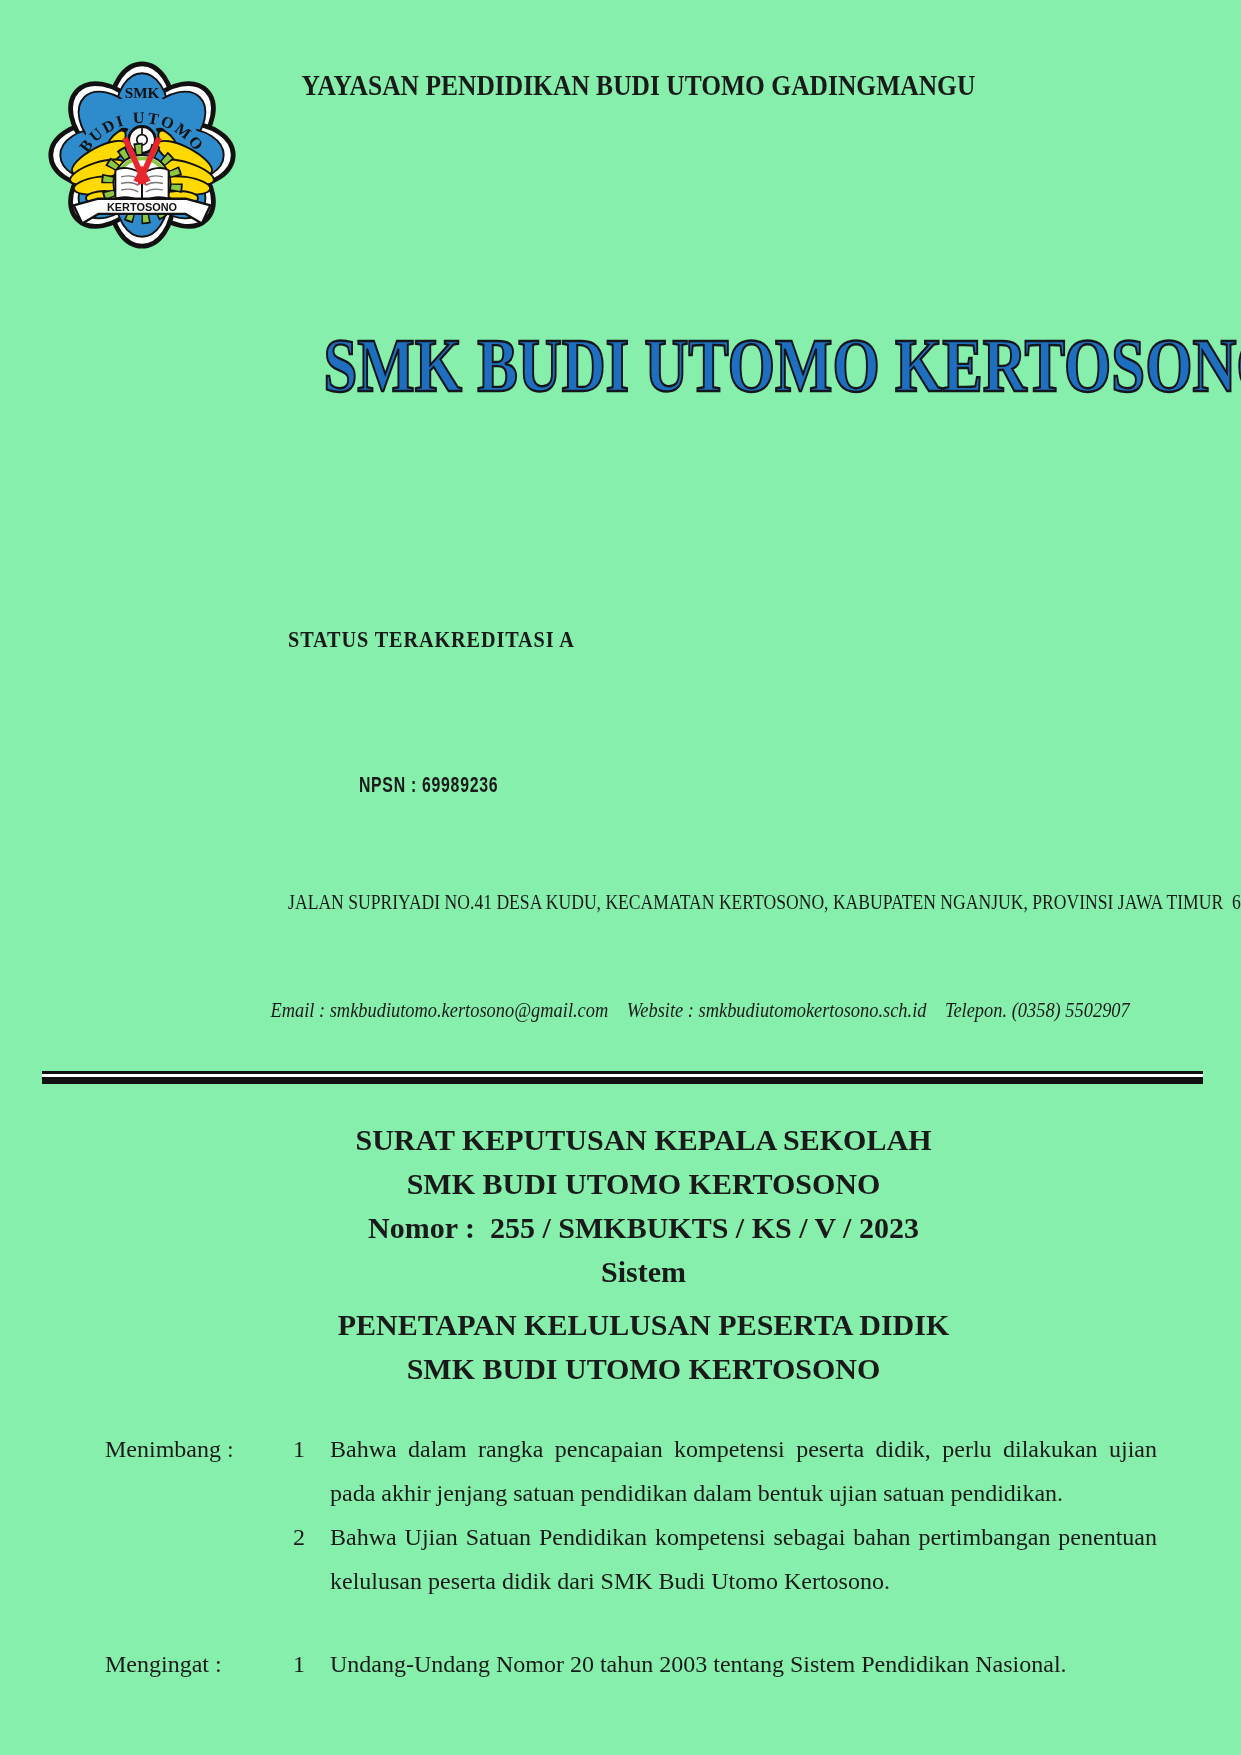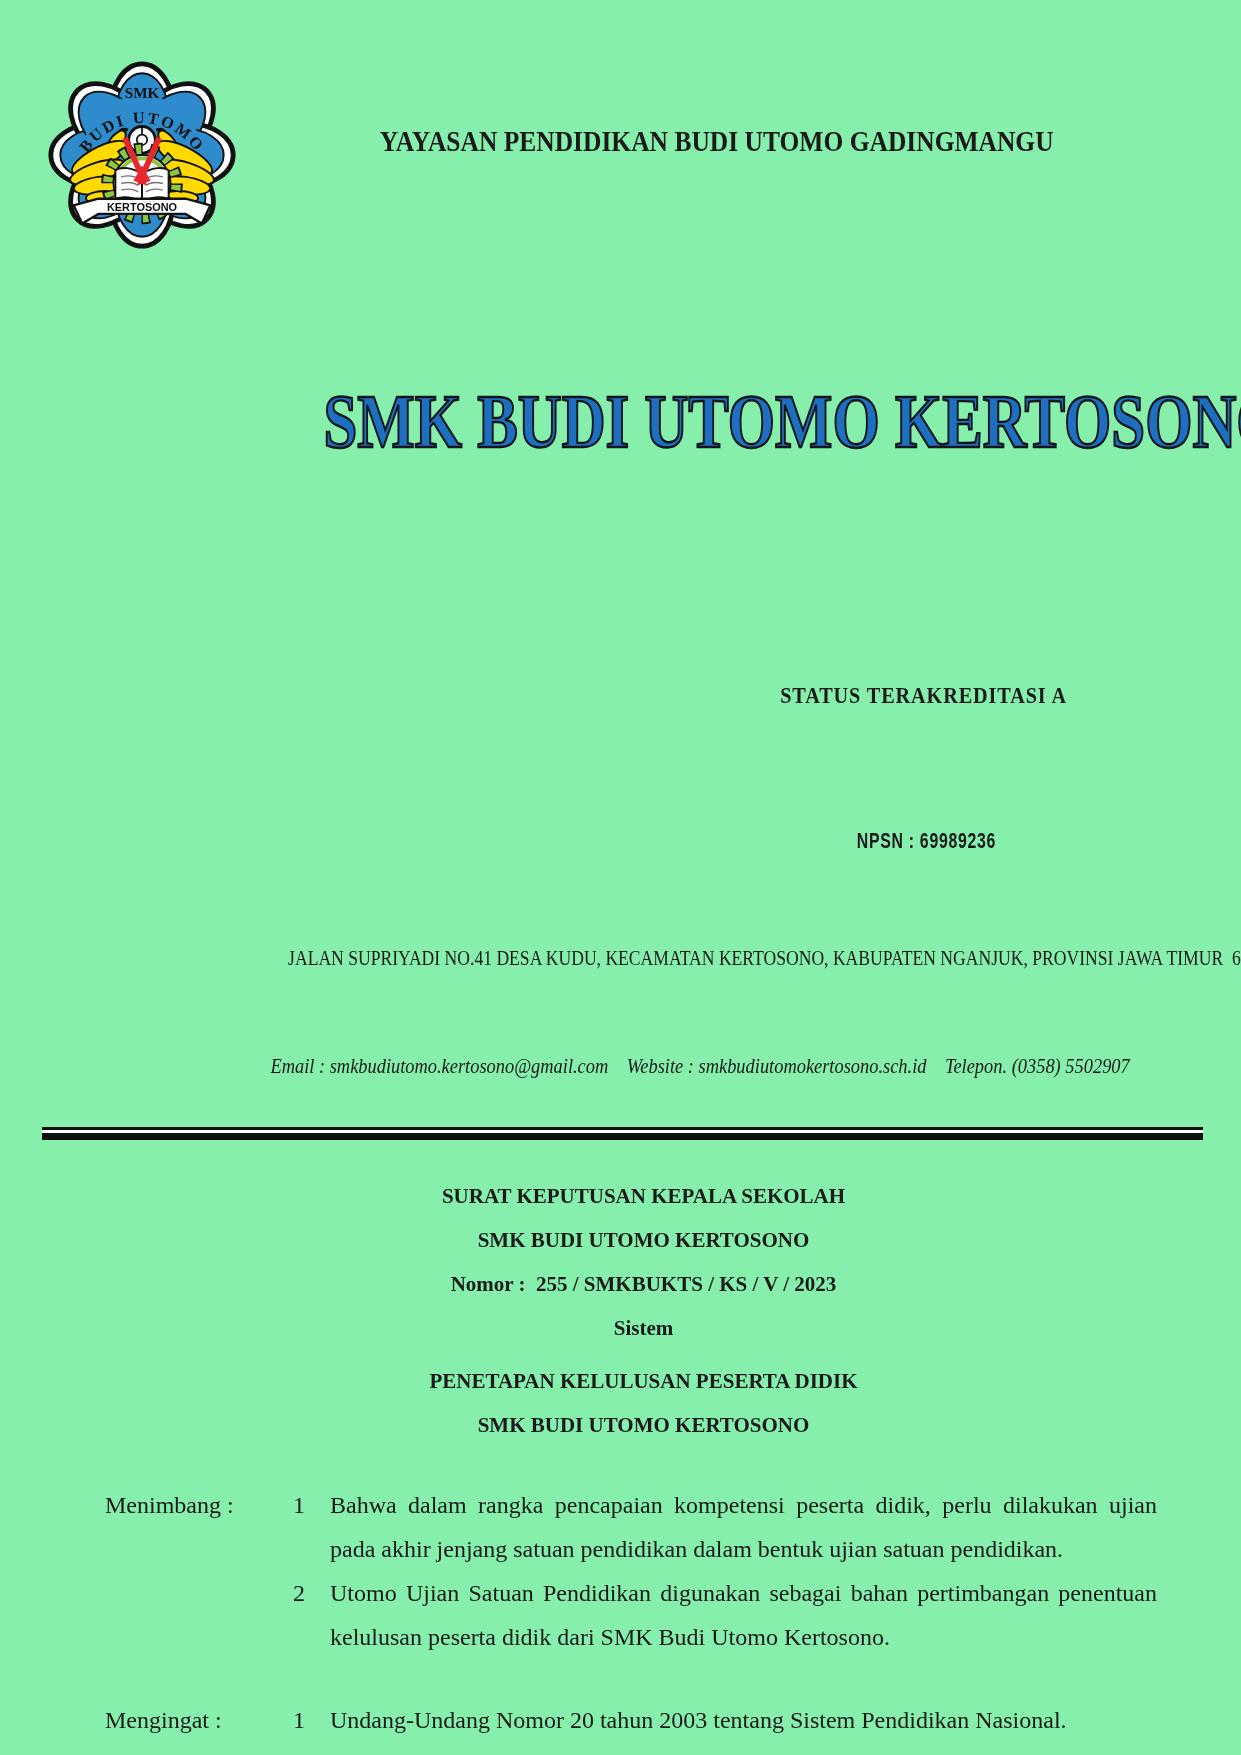--- a/index.html
+++ b/index.html
@@ -6,21 +6,21 @@
   .page{
     position:relative;
     width:1241px;height:1755px;
     background:#86efac;
     font-family:"Liberation Serif", serif;
     color:#1a1a1a;
     overflow:hidden;
   }
   
   .logo{position:absolute;left:47px;top:60px;width:190px;height:190px;}
-  .lh-text{margin-left:235px;width:885px;padding-top:56px;text-align:right;}
+  .lh-text{margin-left:235px;width:885px;text-align:left;}
   .lh-line{white-space:pre;}
   .cond{display:block;transform-origin:50% 50%;}
   .lh-foundation{font-size:30px;font-weight:bold;line-height:34px;}
   .lh-foundation .cond{transform:scaleX(0.85);}
   .lh-school{
     font-size:76px;font-weight:bold;line-height:78px;
     color:#1e6fbf;
     -webkit-text-stroke:2.4px #15151c;
   }
   .lh-school .cond{transform:scaleX(0.80);}
@@ -30,21 +30,21 @@
   .lh-npsn .cond{transform:scaleX(0.72);}
   .lh-address{font-size:20px;line-height:21px;}
   .lh-address .cond{transform:scaleX(0.88);}
   .lh-contact{font-size:20px;font-style:italic;line-height:22px;}
   .lh-contact .cond{transform:scaleX(0.92);}
   .rule{margin:6px 38px 0 42px;}
   .rule-thin{height:3px;background:#111;}
   .rule-gap{height:3px;background:#fff;}
   .rule-thick{height:7px;background:#111;}
   
-  .doc-title{margin:34px 0 0 46px;text-align:center;font-weight:bold;font-size:21px;}
+  .doc-title{margin:34px 0 0 46px;text-align:center;font-weight:bold;font-size:30px;}
   .doc-title-line{line-height:44px;white-space:pre;}
   .doc-subject{margin-top:9px;}
   
   .doc-body{margin:36px 84px 0 105px;font-size:24px;line-height:44px;}
   .section{display:flex;}
   .section + .section{margin-top:39px;}
   .section-label{width:188px;flex:none;}
   .items{flex:1;min-width:0;}
   .item{display:flex;}
   .item-num{width:37px;flex:none;}
@@ -183,21 +183,21 @@
 
     <div class="section">
       <div class="section-label">Menimbang :</div>
       <div class="items">
         <div class="item">
           <div class="item-num">1</div>
           <div class="item-text">Bahwa dalam rangka pencapaian kompetensi peserta didik, perlu dilakukan ujian pada akhir jenjang satuan pendidikan dalam bentuk ujian satuan pendidikan.</div>
         </div>
         <div class="item">
           <div class="item-num">2</div>
-          <div class="item-text">Utomo Ujian Satuan Pendidikan digunakan sebagai bahan pertimbangan penentuan kelulusan peserta didik dari SMK Budi Utomo Kertosono.</div>
+          <div class="item-text">Bahwa Ujian Satuan Pendidikan kompetensi sebagai bahan pertimbangan penentuan kelulusan peserta didik dari SMK Budi Utomo Kertosono.</div>
         </div>
       </div>
     </div>
 
     <div class="section">
       <div class="section-label">Mengingat :</div>
       <div class="items">
         <div class="item">
           <div class="item-num">1</div>
           <div class="item-text">Undang-Undang Nomor 20 tahun 2003 tentang Sistem Pendidikan Nasional.</div>

